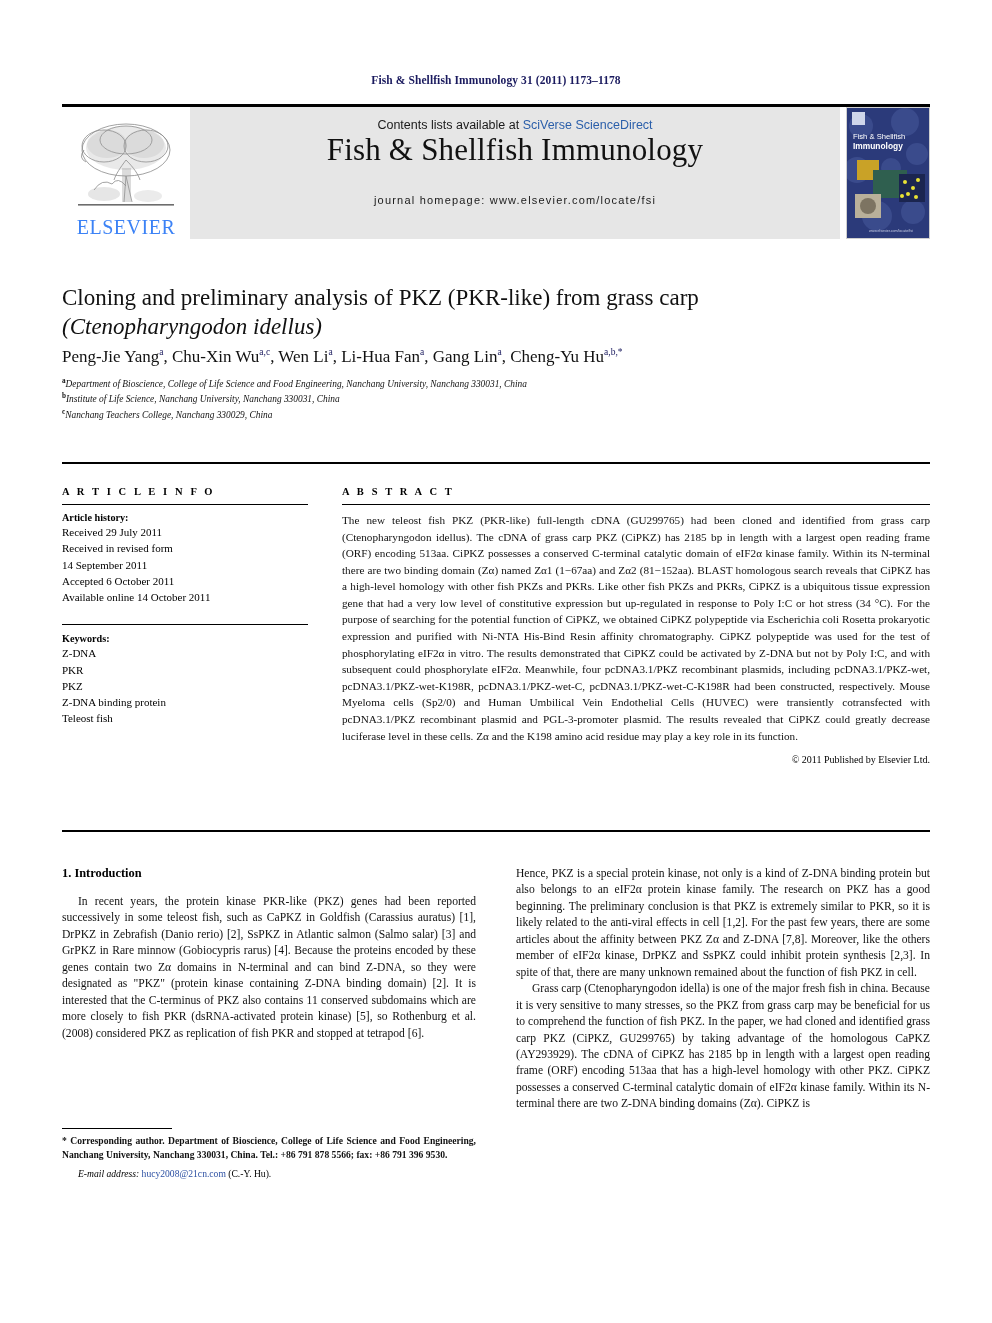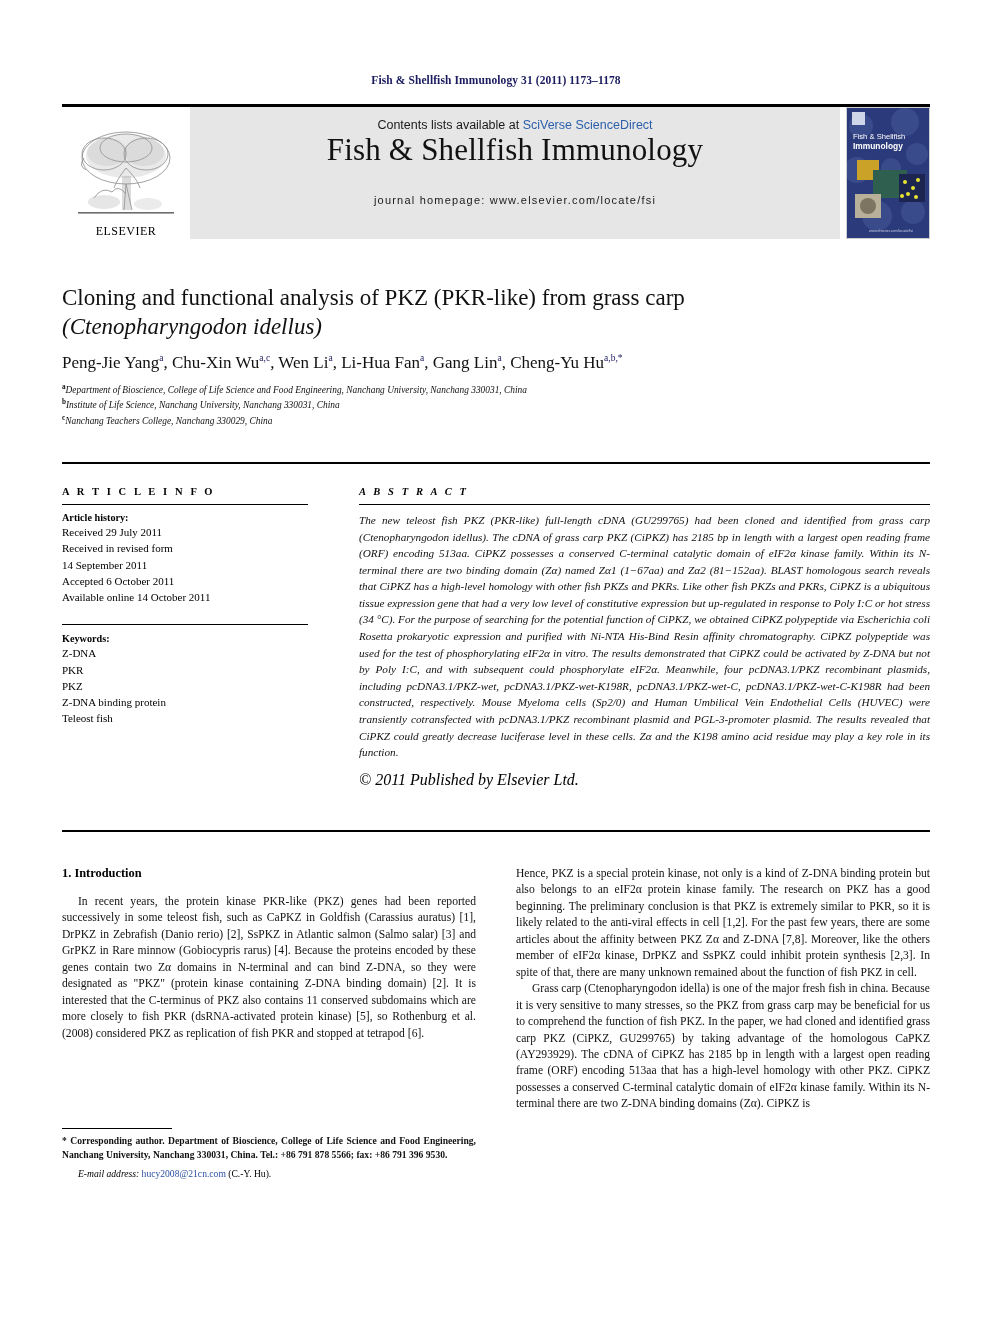--- a/index.html
+++ b/index.html
@@ -57,23 +57,23 @@
     display: flex;
     flex-direction: column;
     align-items: center;
     justify-content: flex-end;
     padding-bottom: 2px;
     box-sizing: border-box;
   }
   .tree-svg { display:block; margin-top: 4px; }
   .elsevier-word {
     font-family: "Liberation Serif", serif;
-    font-size: 12px;
+    font-size: 20px;
     letter-spacing: 0.5px;
-    color: #000000;
+    color: #3b82f6;
     line-height: 1;
     margin-top: 5px;
   }
   .journal-band {
     flex: 1 1 auto;
     background: #e6e6e6;
     display: flex;
     flex-direction: column;
     align-items: center;
     justify-content: flex-start;
@@ -121,21 +121,21 @@
   .paper-title {
     font-family: "Liberation Serif", serif;
     font-size: 23px;
     line-height: 1.26;
     color: #111;
     margin: 0;
     font-weight: normal;
   }
   .paper-title .ital { font-style: italic; }
   .authors {
-    margin-top: 11px;
+    margin-top: 5px;
     font-family: "Liberation Serif", serif;
     font-size: 17px;
     color: #111;
   }
   .authors sup {
     font-size: 9.5px;
     color: #1a1a5e;
     vertical-align: super;
   }
   .affil {
@@ -159,21 +159,21 @@
     border-top: 2.2px solid #000;
   }
   .infoabs {
     position: absolute;
     top: 486px;
     left: 62px;
     width: 868px;
     display: flex;
   }
   .col-info { width: 246px; flex: 0 0 246px; }
-  .col-abs  { flex: 1 1 auto; margin-left: 51px; font-style: italic; }
+  .col-abs  { flex: 1 1 auto; margin-left: 34px; }
   .sec-head {
     font-family: "Liberation Serif", serif;
     font-weight: bold;
     font-size: 10.5px;
     letter-spacing: 2.6px;
     color: #000;
   }
   .hair {
     border-top: 1.4px solid #000;
     margin-top: 7px;
@@ -197,23 +197,23 @@
   }
   .abstract-text {
     font-family: "Liberation Serif", serif;
     font-size: 11.2px;
     line-height: 1.48;
     text-align: justify;
     color: #111;
   }
   .copyright {
     margin-top: 10px;
-    text-align: left;
-    font-family: "Liberation Serif", serif;
-    font-size: 16px;
+    text-align: right;
+    font-family: "Liberation Serif", serif;
+    font-size: 10px;
   }
   
   .body-cols {
     position: absolute;
     top: 866px;
     left: 62px;
     width: 868px;
     display: flex;
   }
   .bcol { width: 414px; flex: 0 0 414px; }
@@ -346,21 +346,21 @@
           <circle cx="21" cy="98" r="8" fill="#7d7462"></circle>
           <text x="22" y="124" font-family="Liberation Sans, sans-serif" font-size="3.6" fill="#c8cee4">www.elsevier.com/locate/fsi</text>
         </svg>
       </div>
 
     </div>
   </div>
 
   <div class="title-block">
     <h1 class="paper-title">
-      <span>Cloning and functional analysis of PKZ (PKR-like) from grass carp</span><br>
+      <span>Cloning and preliminary analysis of PKZ (PKR-like) from grass carp</span><br>
       <span class="ital">(Ctenopharyngodon idellus)</span>
     </h1>
 
     <div class="authors">
       <span><span>Peng-Jie Yang</span><sup>a</sup></span>,
       <span><span>Chu-Xin Wu</span><sup>a,c</sup></span>,
       <span><span>Wen Li</span><sup>a</sup></span>,
       <span><span>Li-Hua Fan</span><sup>a</sup></span>,
       <span><span>Gang Lin</span><sup>a</sup></span>,
       <span><span>Cheng-Yu Hu</span><sup>a,b,*</sup></span>

